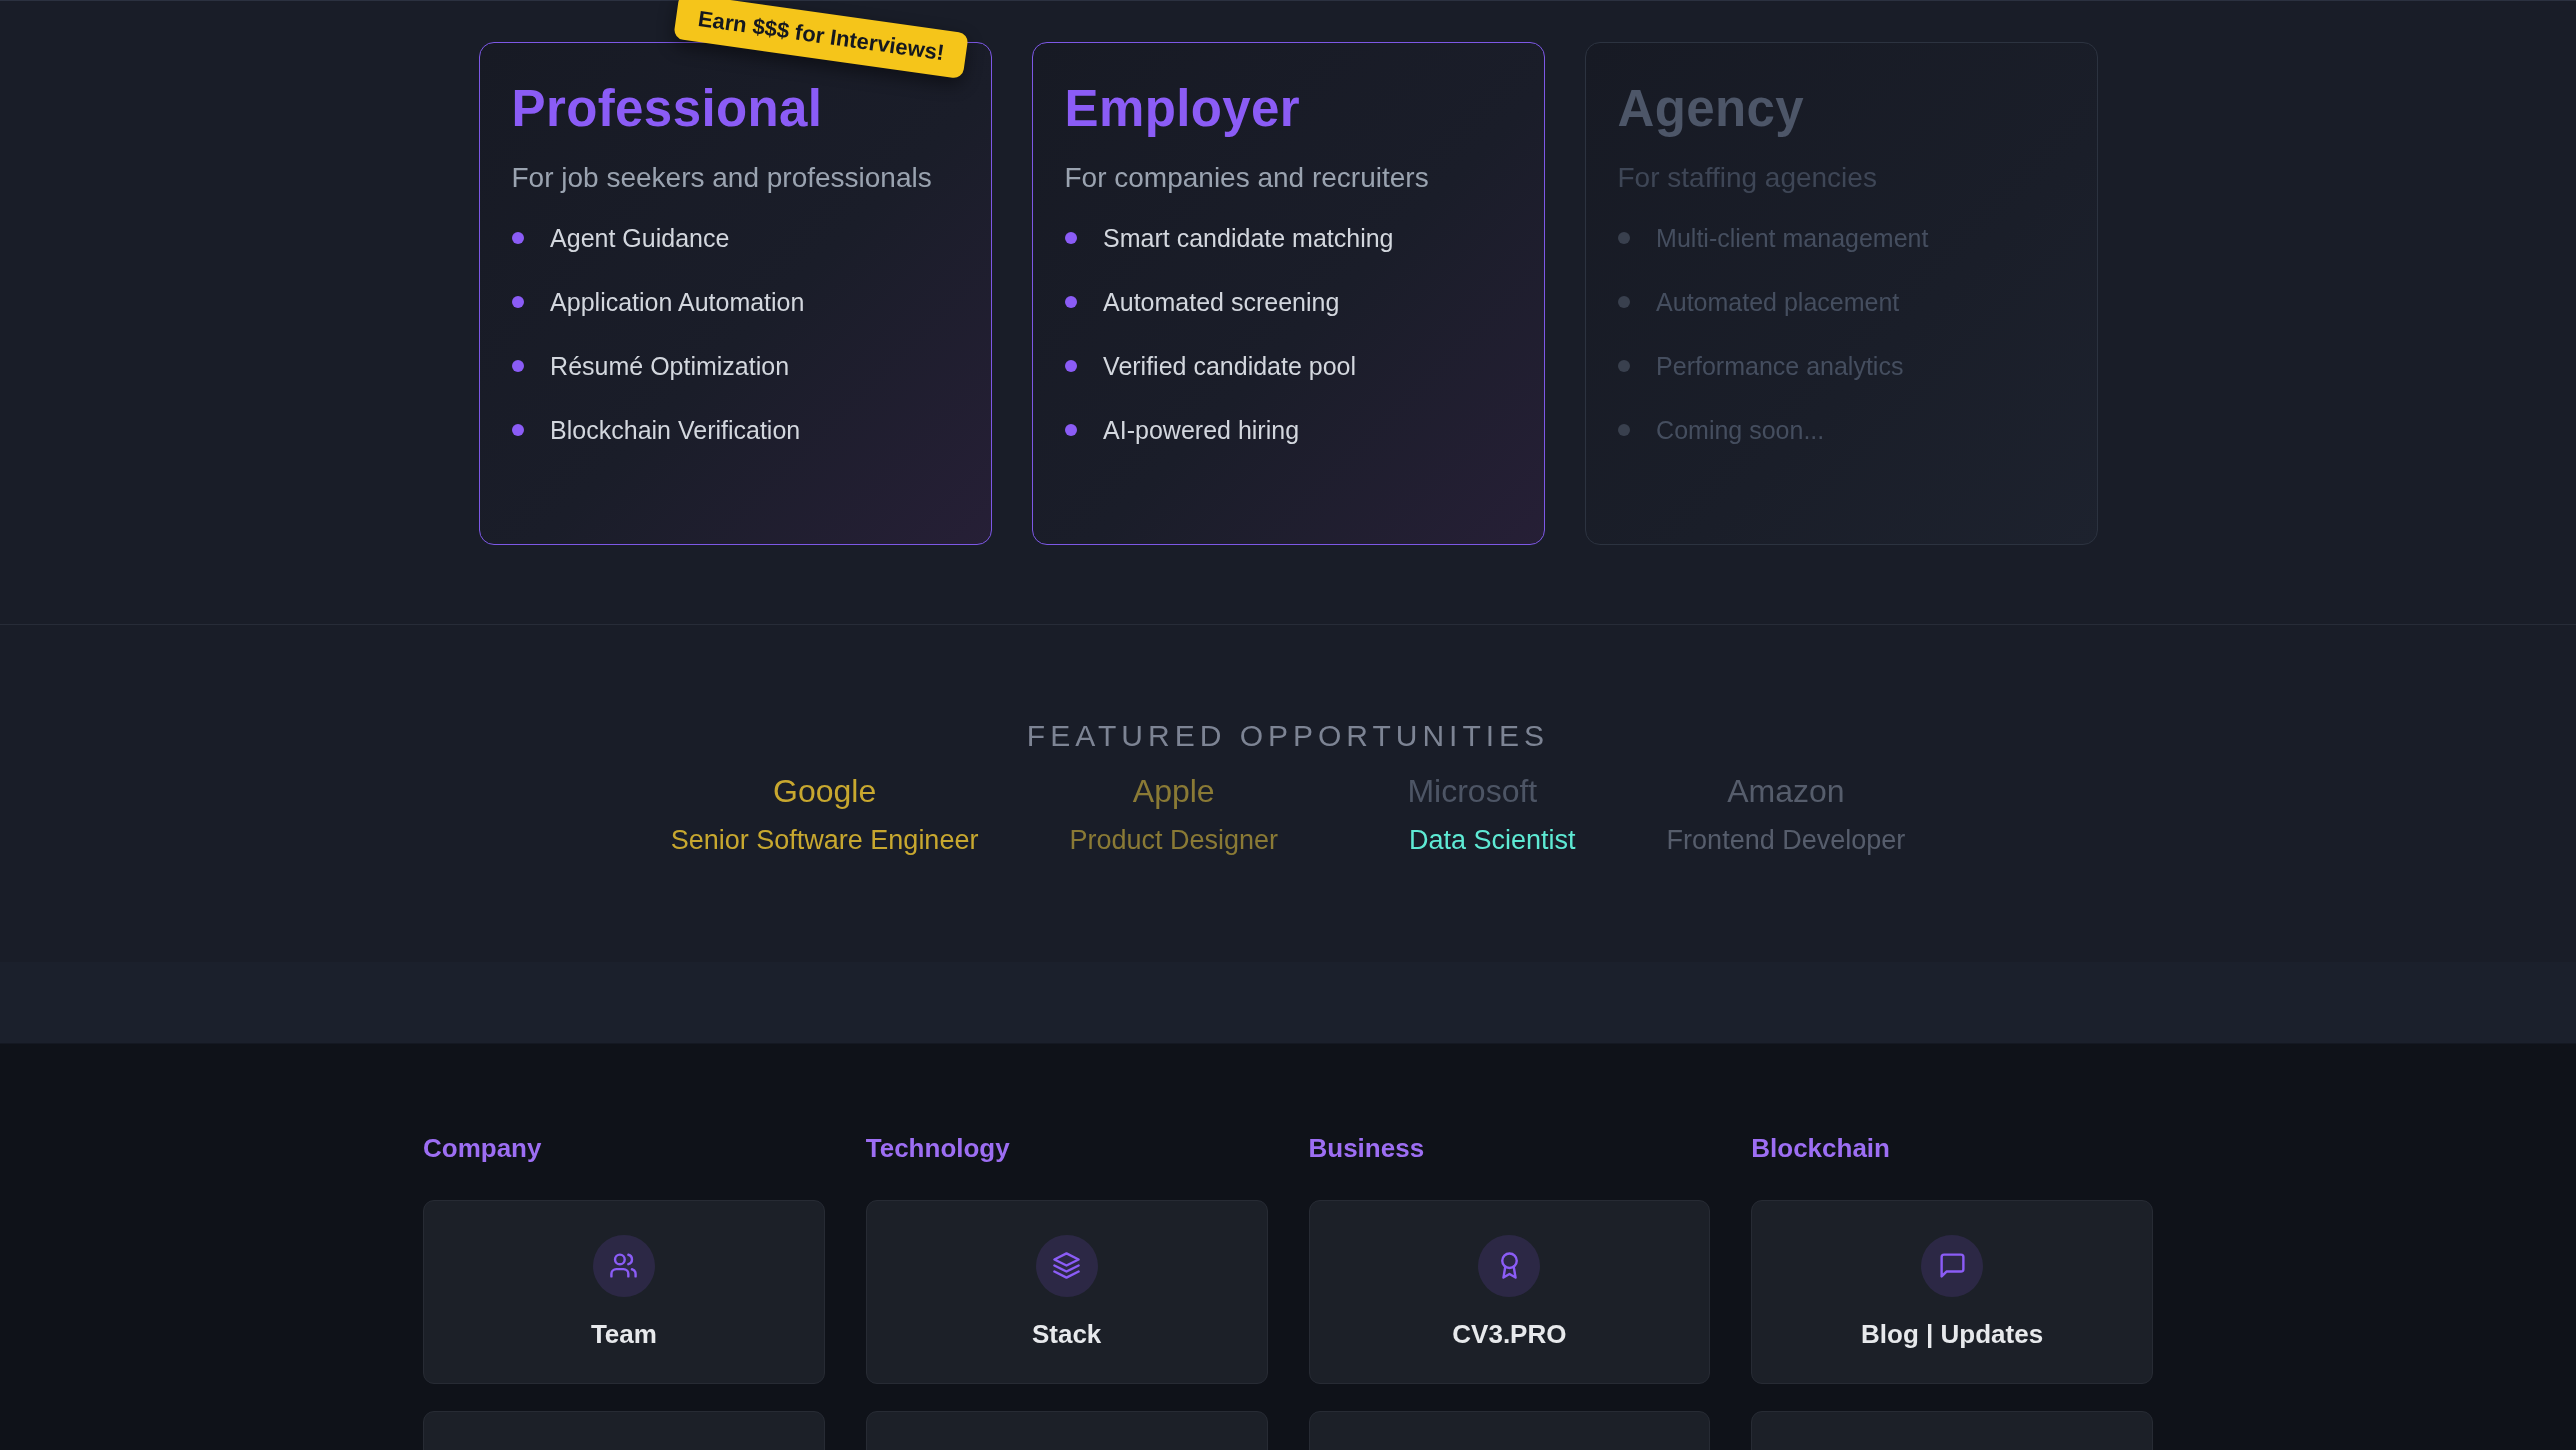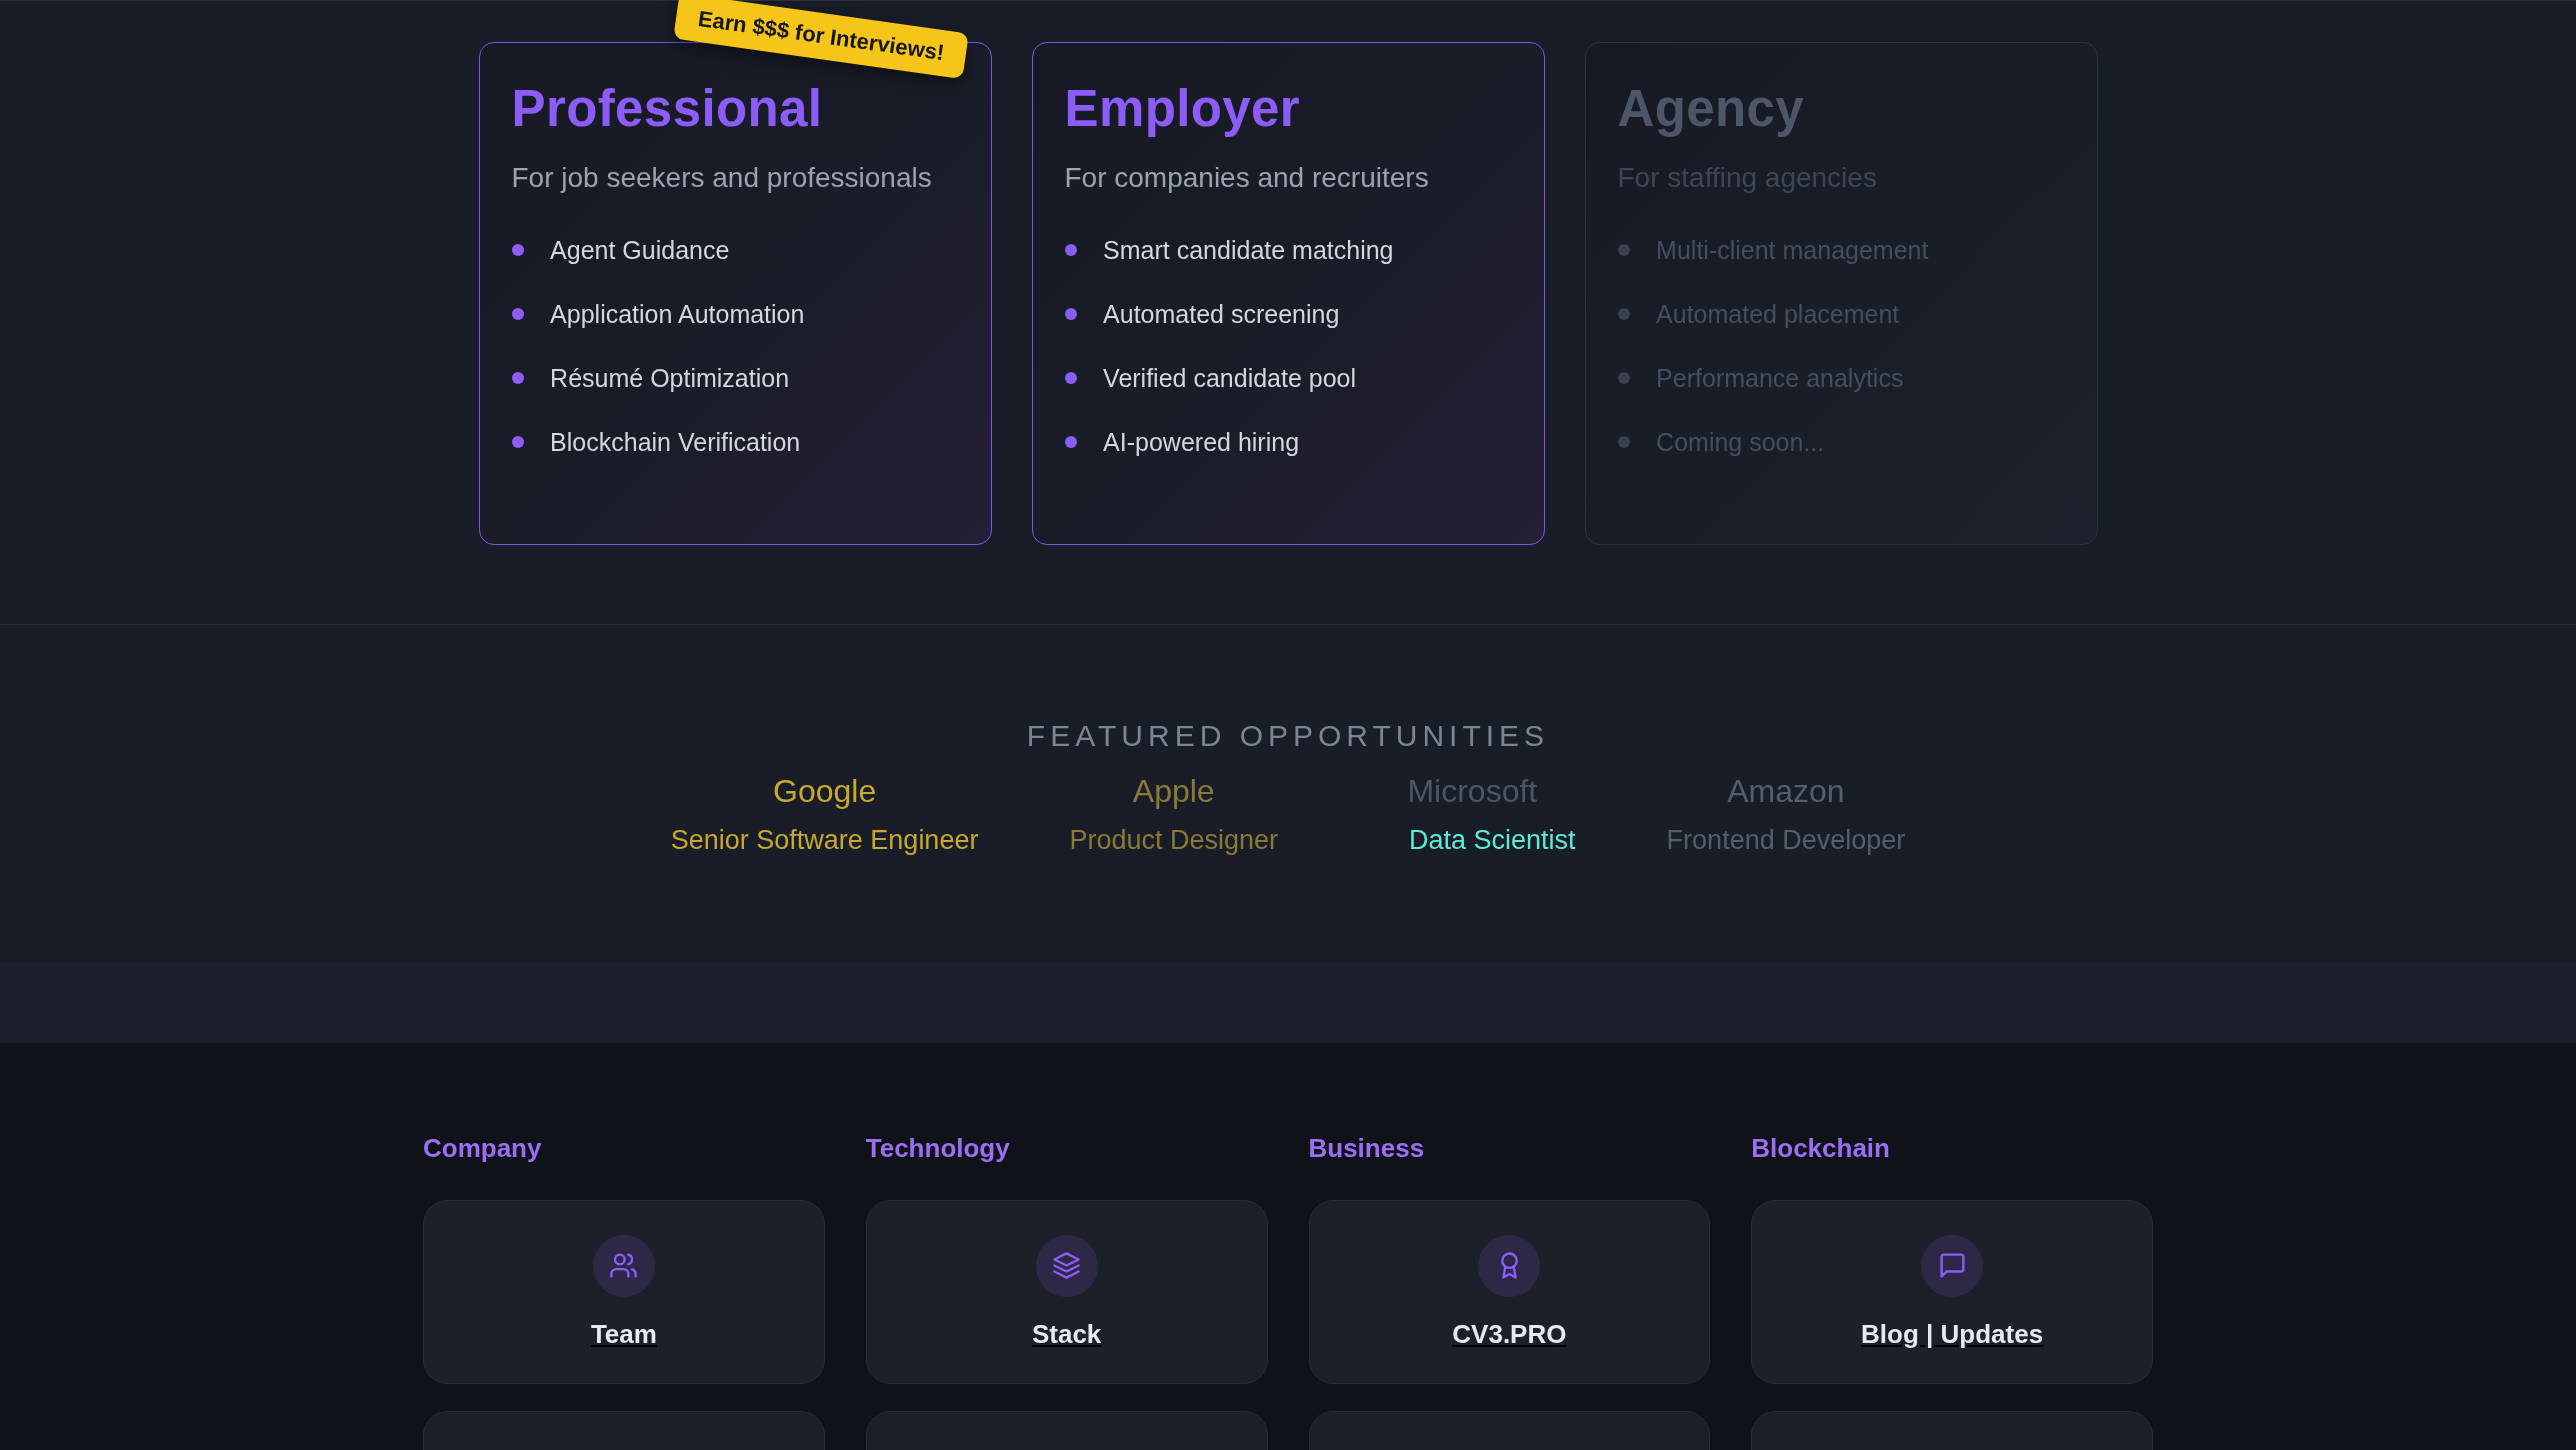--- a/index.html
+++ b/index.html
@@ -39,21 +39,21 @@
     font-size: 51px;
     font-weight: bold;
     color: #8b5cf6;
     letter-spacing: 0.4px;
     margin-bottom: 23.6px;
   }
   .plan-card.disabled .plan-title { color: #4d5668; }
   .plan-subtitle {
     font-size: 28px;
     color: #9aa3b0;
-    margin-bottom: 42px;
+    margin-bottom: 30px;
   }
   .plan-card.disabled .plan-subtitle { color: #3e4656; }
   .plan-features { list-style: none; }
   .plan-features li {
     display: flex;
     align-items: center;
     gap: 26px;
     font-size: 25px;
     color: #d3d7de;
     margin-bottom: 35px;
@@ -125,31 +125,30 @@
     column-gap: 41px;
   }
   .footer-heading {
     font-size: 26px;
     font-weight: bold;
     color: #9d6ef3;
     margin-bottom: 36px;
   }
   .footer-card {
     height: 184px;
-    border-radius: 24px;
+    border-radius: 11px;
     background: #1c2028;
     border: 0.8px solid #272b34;
     display: flex;
     flex-direction: column;
     align-items: center;
     justify-content: center;
     gap: 22px;
     cursor: pointer;
     margin-bottom: 27px;
-    text-decoration: underline;
   }
   .icon-badge {
     width: 62px; height: 62px;
     border-radius: 50%;
     background: rgba(139, 92, 246, 0.14);
     display: flex;
     align-items: center;
     justify-content: center;
     color: #8b5cf6;
   }

